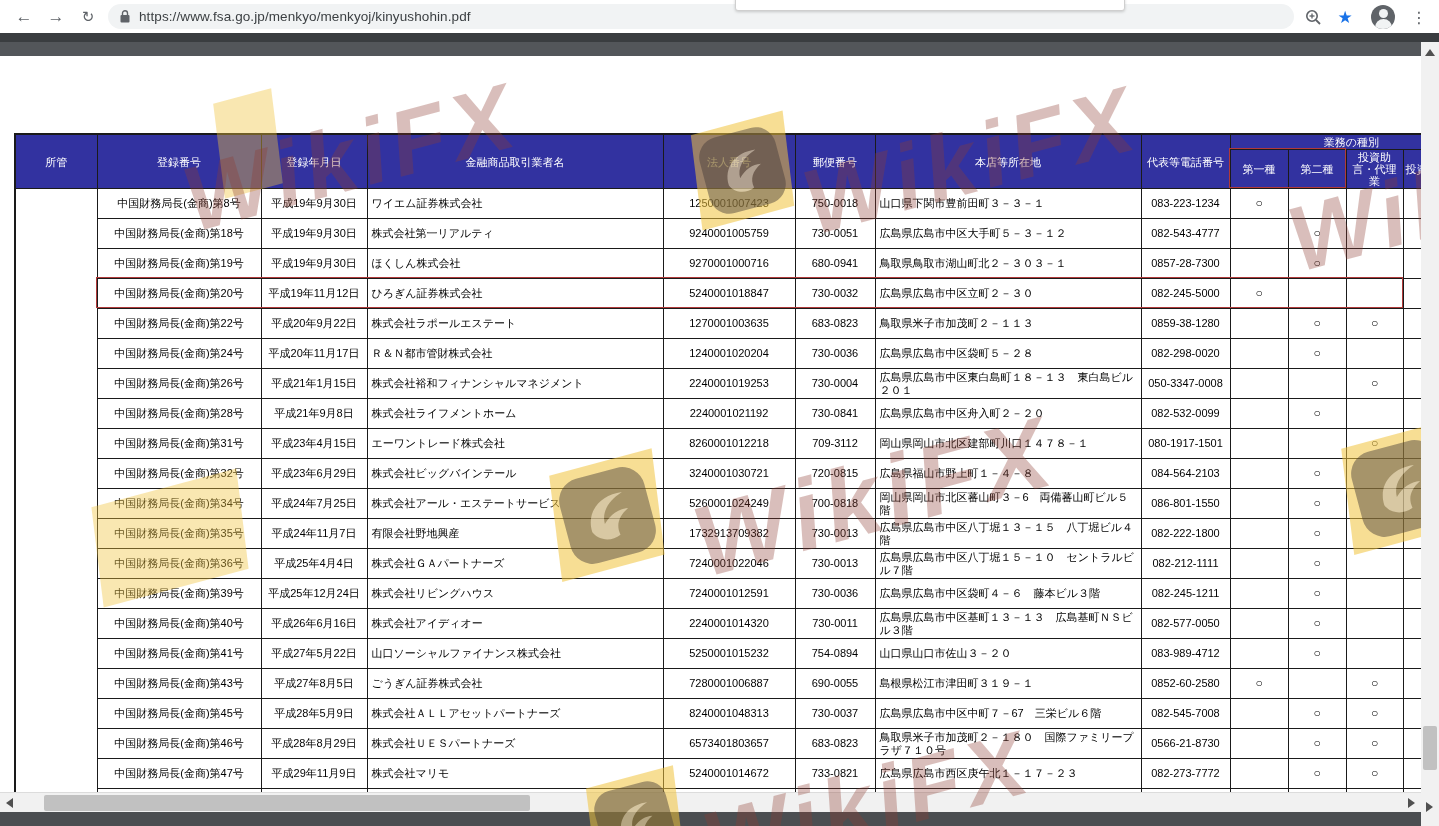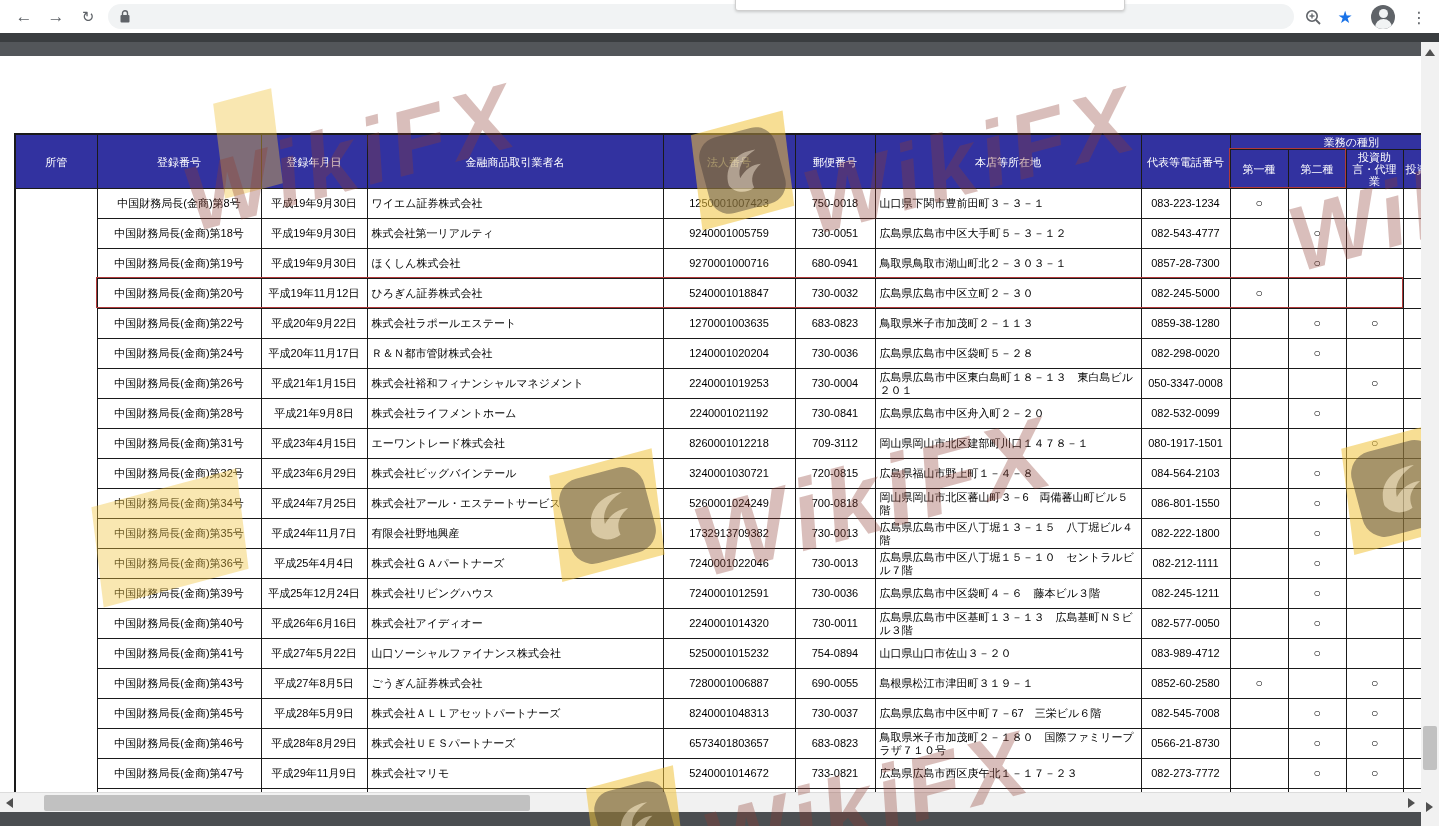--- a/index.html
+++ b/index.html
@@ -77,20 +77,21 @@
 
 <div class="toolbar">
   <div class="nav-ic ic-back">←</div>
   <div class="nav-ic ic-fwd">→</div>
   <div class="nav-ic ic-reload">↻</div>
   <div class="omnibox">
     <svg class="lock-icon" viewBox="0 0 10 13">
       <rect x="0.5" y="5" width="9" height="7.5" rx="1" fill="#5f6368"></rect>
       <path d="M2.5 5 V3.2 A2.5 2.5 0 0 1 7.5 3.2 V5" fill="none" stroke="#5f6368" stroke-width="1.4"></path>
     </svg>
+    <span class="url">https://www.fsa.go.jp/menkyo/menkyoj/kinyushohin.pdf</span>
   </div>
   <div class="right-ic ic-zoom">
     <svg width="17" height="17" viewBox="0 0 17 17">
       <circle cx="7" cy="7" r="5.2" fill="none" stroke="#5f6368" stroke-width="1.6"></circle>
       <line x1="11" y1="11" x2="15" y2="15" stroke="#5f6368" stroke-width="1.8"></line>
       <line x1="4.5" y1="7" x2="9.5" y2="7" stroke="#5f6368" stroke-width="1.3"></line>
       <line x1="7" y1="4.5" x2="7" y2="9.5" stroke="#5f6368" stroke-width="1.3"></line>
     </svg>
   </div>
   <div class="right-ic ic-star">★</div>

